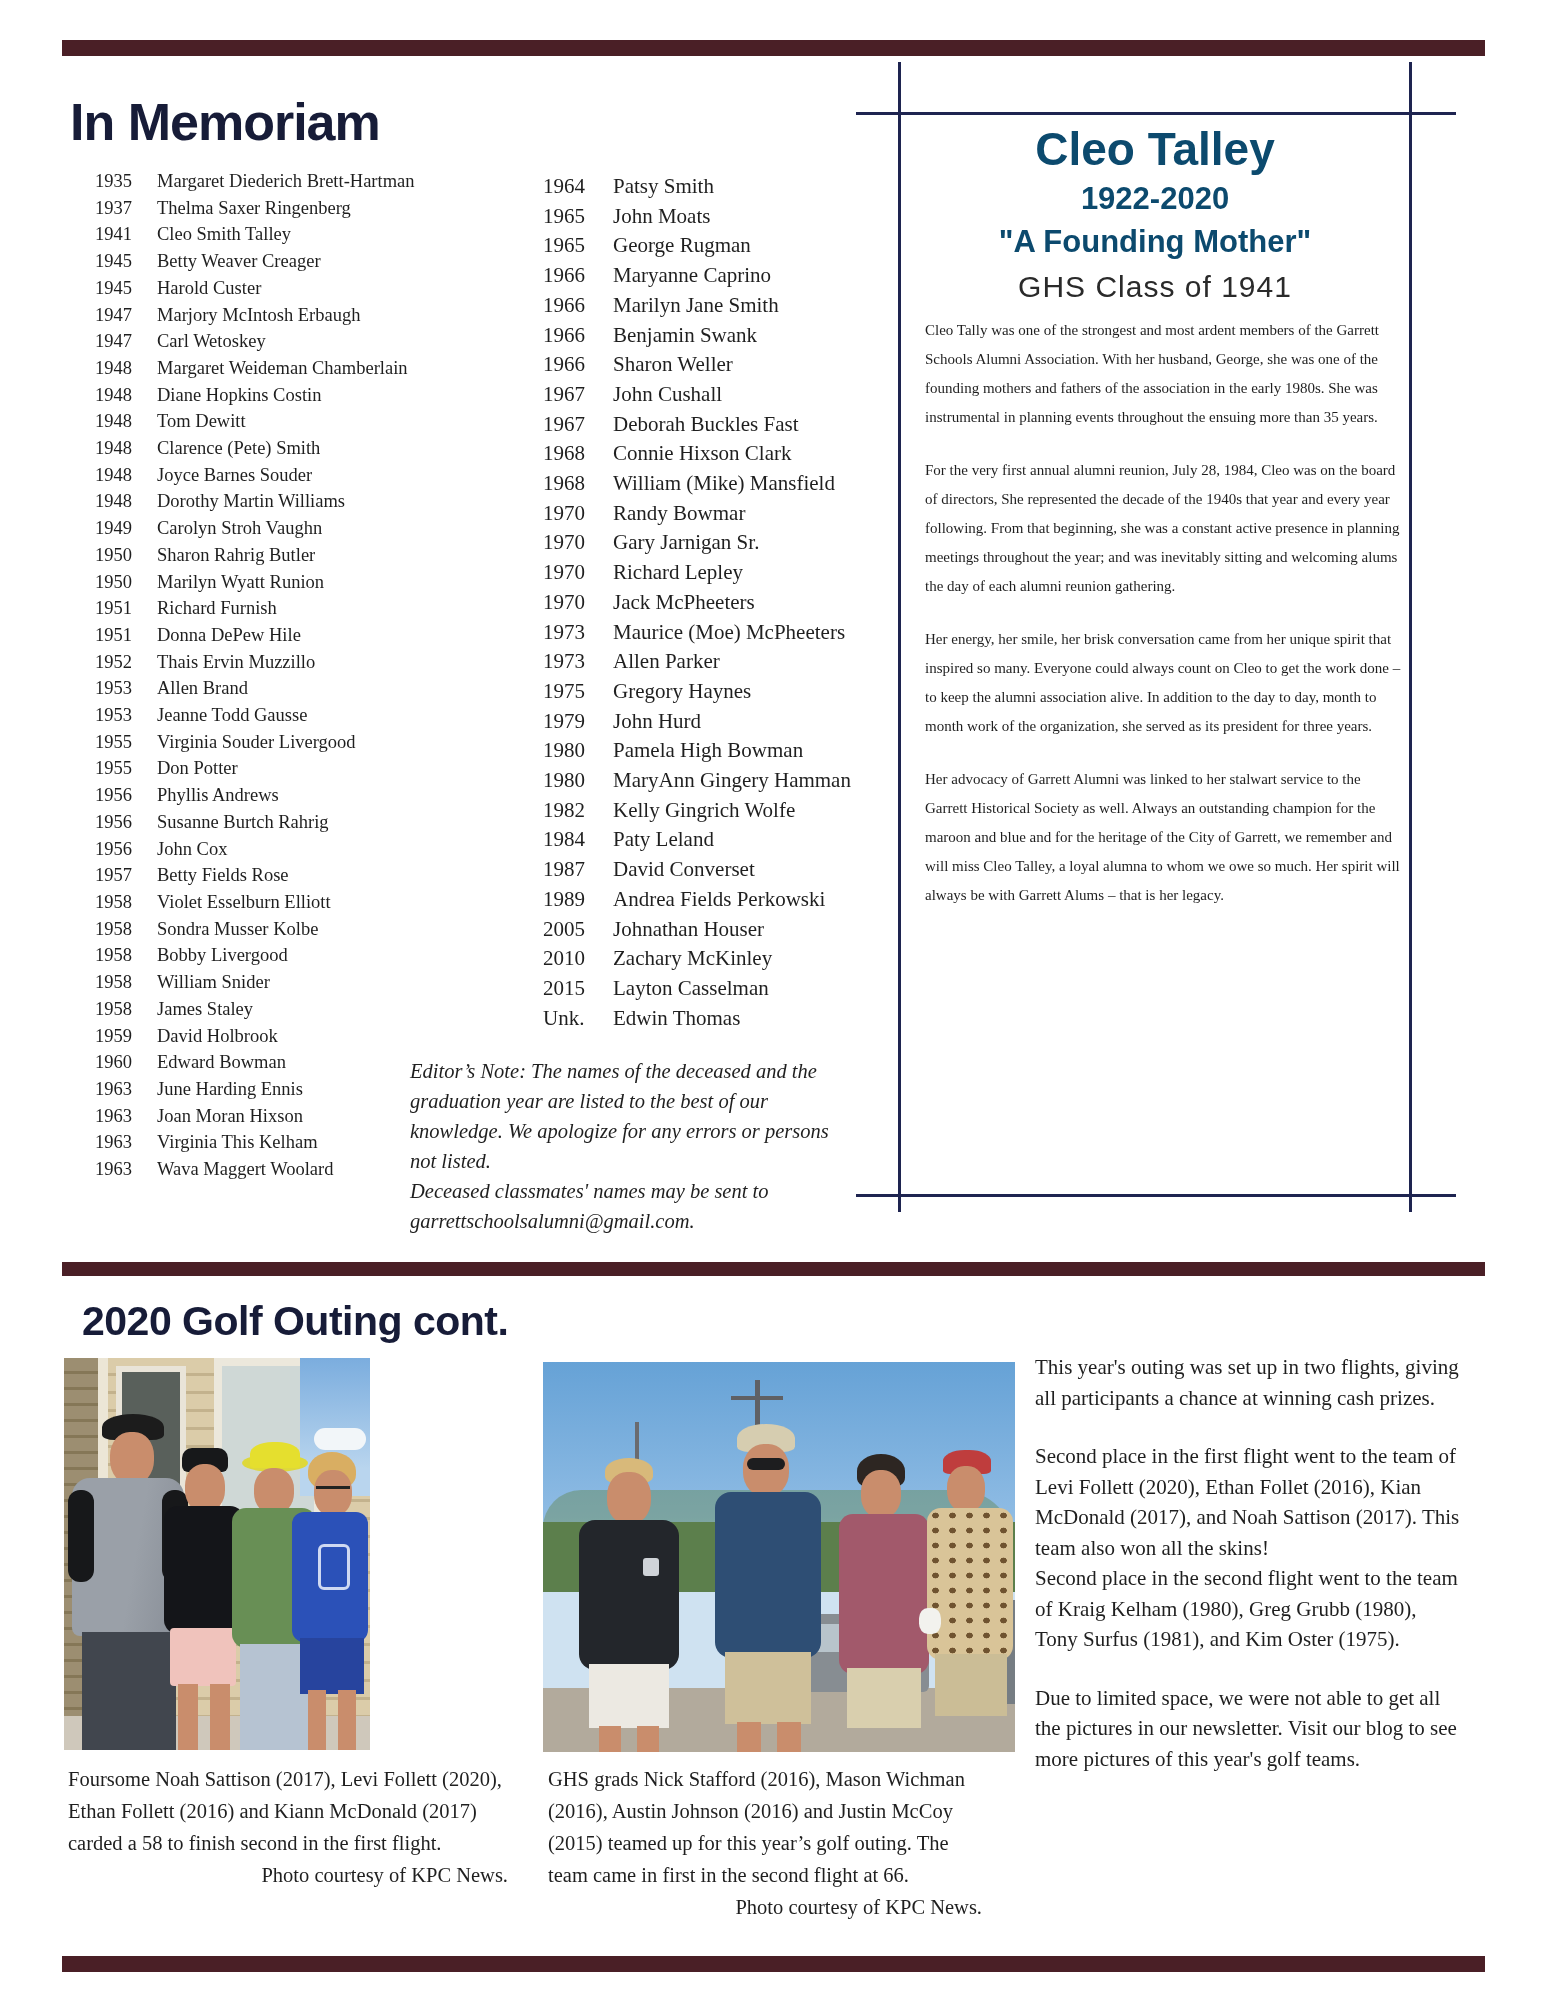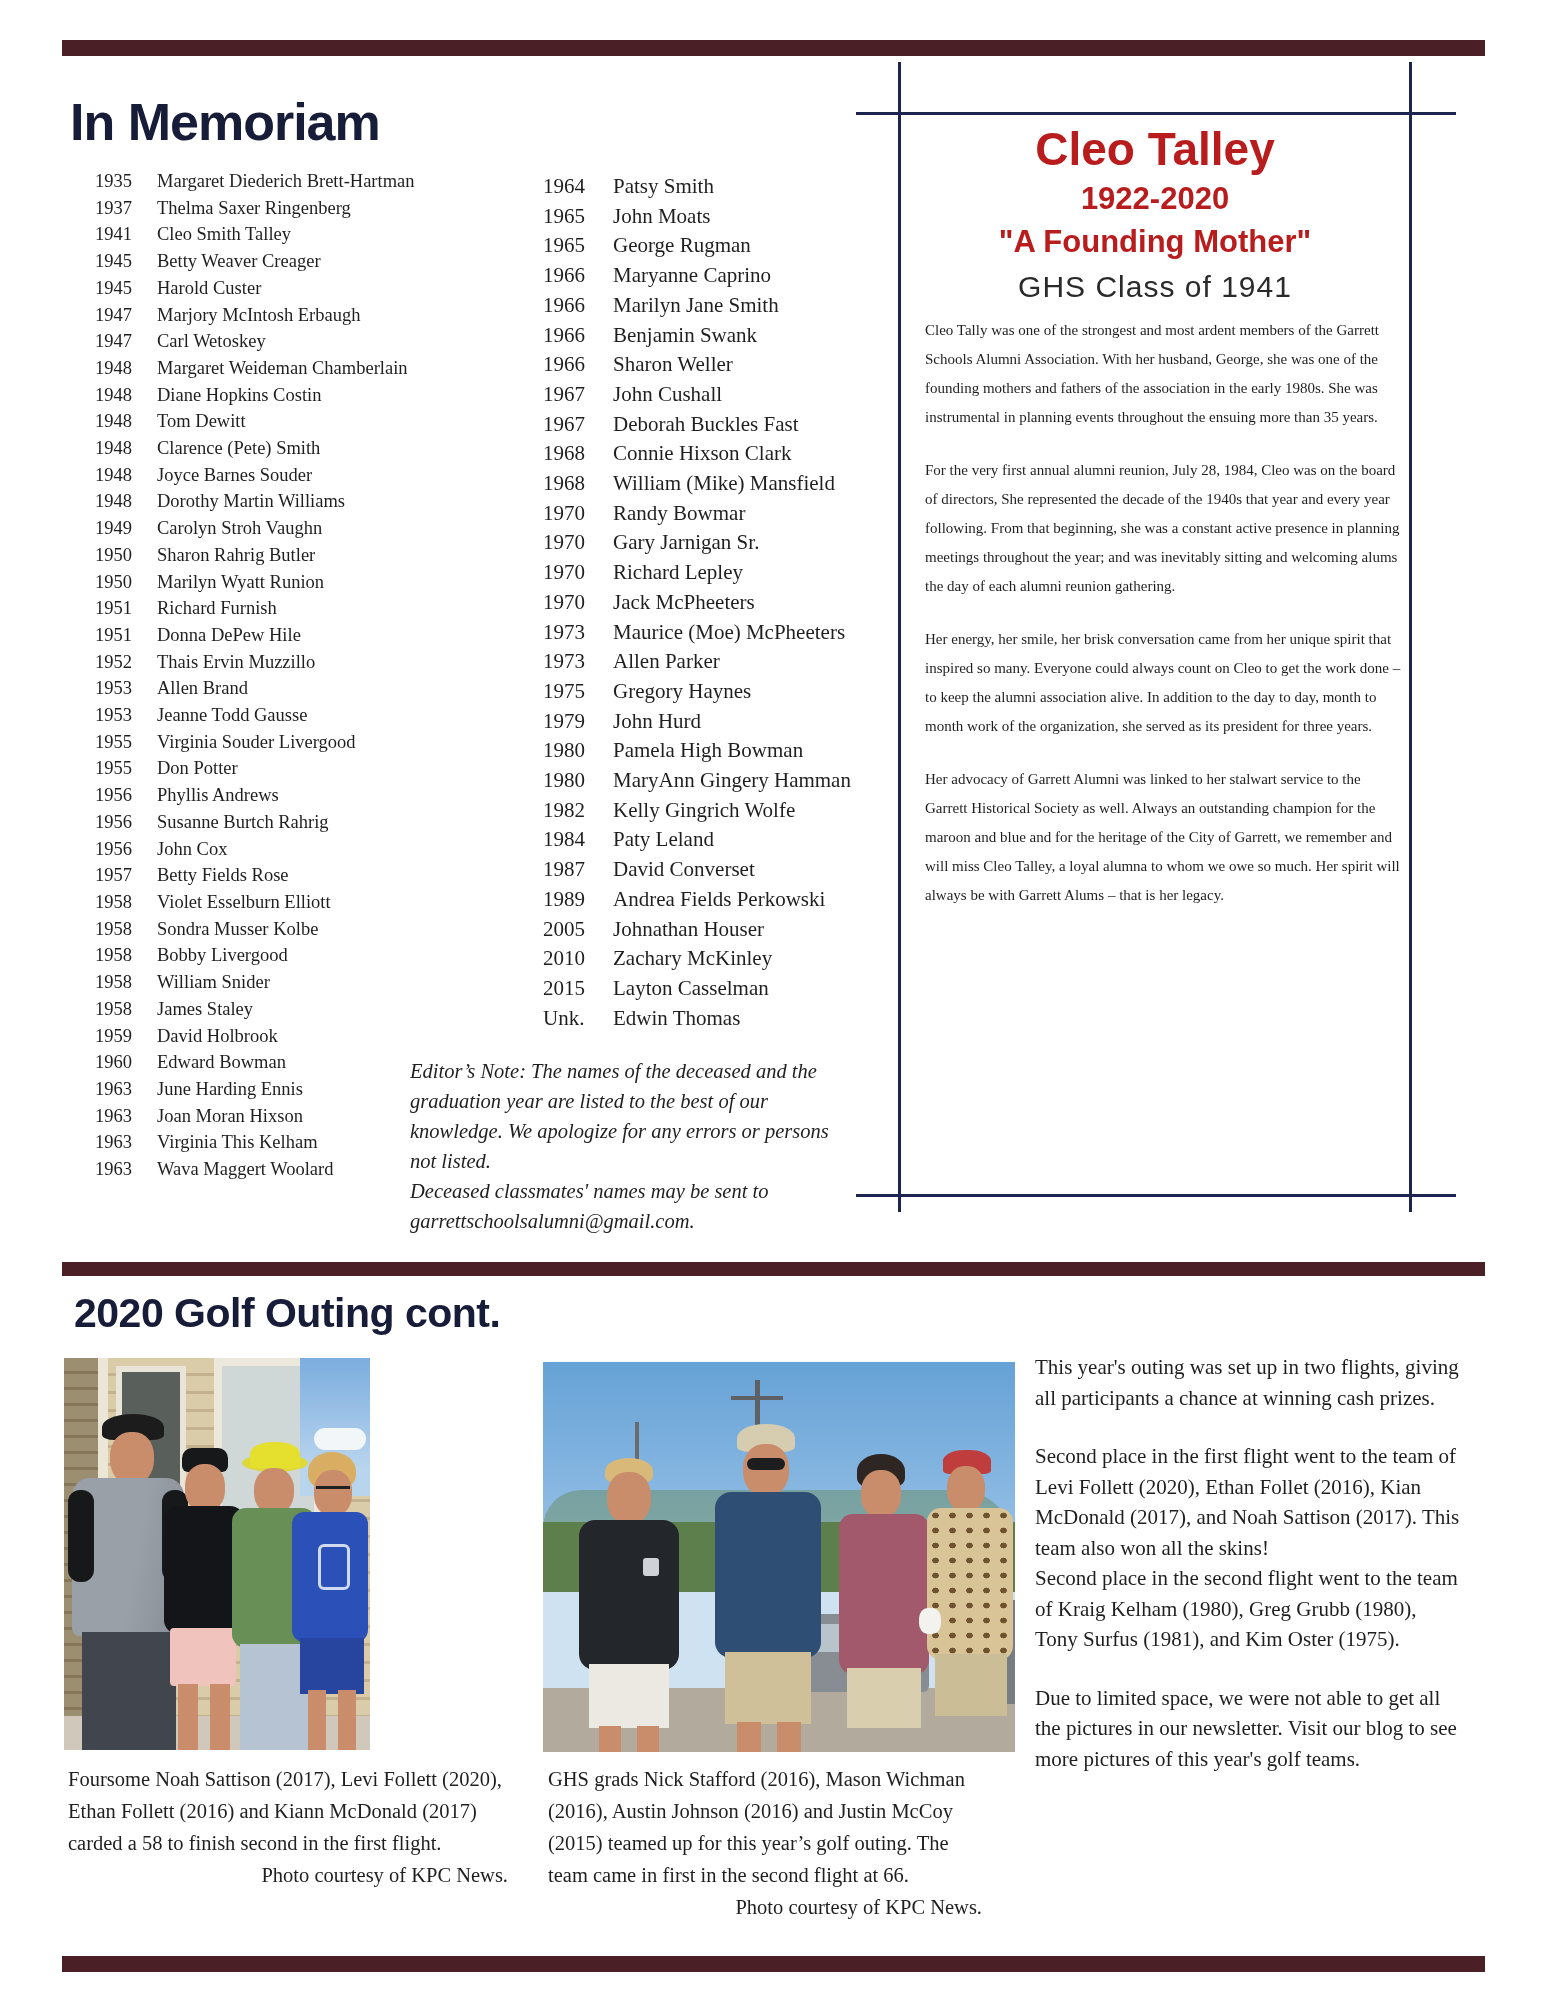--- a/index.html
+++ b/index.html
@@ -27,29 +27,29 @@
   .editors-note .block{display:block;}
 
   
   .fl{position:absolute;background:var(--frame,#1e2450);}
   .fl-left{left:898px;top:62px;width:3px;height:1150px;}
   .fl-right{left:1409px;top:62px;width:3px;height:1150px;}
   .fl-top{left:856px;top:112px;width:600px;height:3px;}
   .fl-bottom{left:856px;top:1194px;width:600px;height:3px;}
 
   .cleo{position:absolute;left:898px;top:120px;width:514px;}
-  .cleo-head{text-align:center;font-family:"Liberation Sans", sans-serif;color:#b91c1c;}
+  .cleo-head{text-align:center;font-family:"Liberation Sans", sans-serif;color:#0c4a6e;}
   .cleo-name{font-size:46px;font-weight:800;line-height:58px;margin:0;}
   .cleo-years{font-size:31px;font-weight:800;line-height:42px;margin:0;}
   .cleo-quote{font-size:31px;font-weight:800;line-height:44px;margin:0;}
   .cleo-class{font-size:30px;font-weight:400;letter-spacing:1px;line-height:46px;margin:0;color:#2a2a2a;}
   .cleo-body{margin:6px 6px 0 27px;width:480px;}
   .cleo-body p{margin:0 0 24px 0;font-size:15px;line-height:29px;}
 
-  .golf-title{position:absolute;left:70px;top:1286px;margin:4px;
+  .golf-title{position:absolute;left:70px;top:1286px;margin:12px;
               font-family:"Liberation Sans", sans-serif;font-weight:800;font-size:41px;
               letter-spacing:-0.5px;color:var(--navy,#171c38);}
 
   .photo{position:absolute;overflow:hidden;background:#9db6c6;}
   .photo-left{left:64px;top:1358px;width:306px;height:392px;}
   .photo-mid{left:543px;top:1362px;width:472px;height:390px;}
   .photo span{position:absolute;display:block;}
 
   
   .pl-siding{position:absolute;inset:0;background:repeating-linear-gradient(180deg,#dbcca9 0 15px,#c3b28d 15px 18px);}

